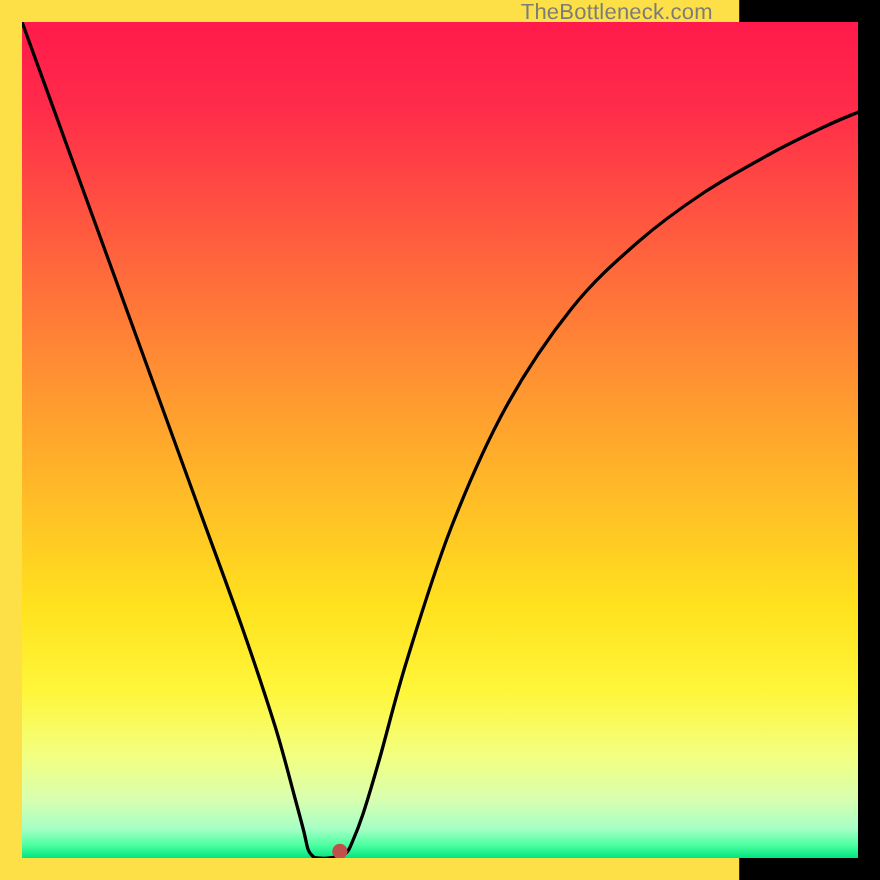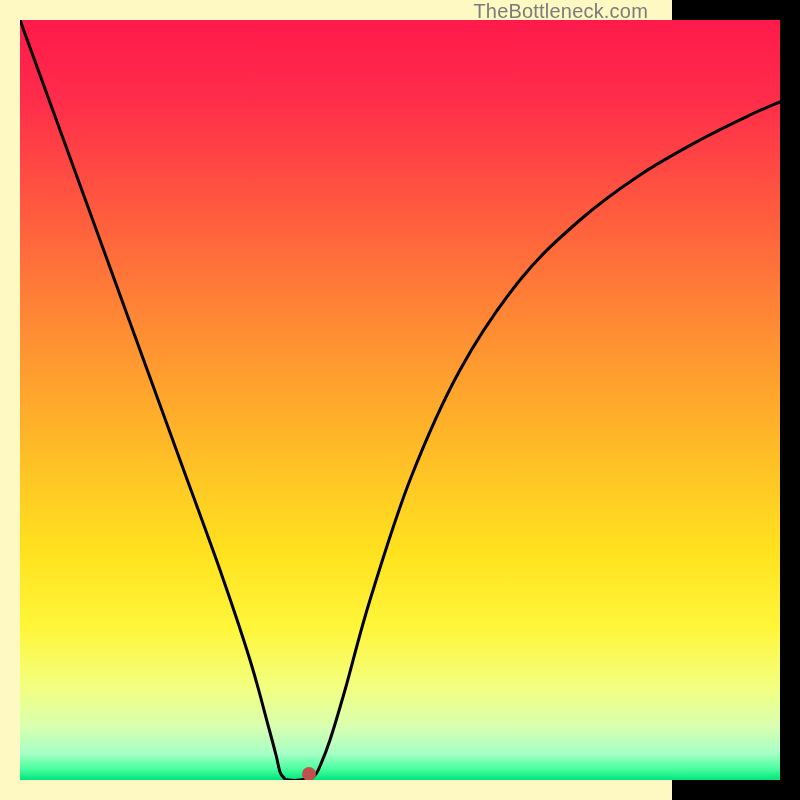--- a/index.html
+++ b/index.html
@@ -9,21 +9,21 @@
     height: 800px;
     background: #000;
     overflow: hidden;
     font-family: Arial, Helvetica, sans-serif;
   }
   .frame {
     position: absolute;
     left: 0; top: 0;
     width: 672px;
     height: 800px;
-    background: #fef9c3;
+    background: #fde047;
   }
   .plot {
     position: absolute;
     left: 20px;
     top: 20px;
     width: 760px;
     height: 760px;
     overflow: hidden;
   }
   .watermark {

